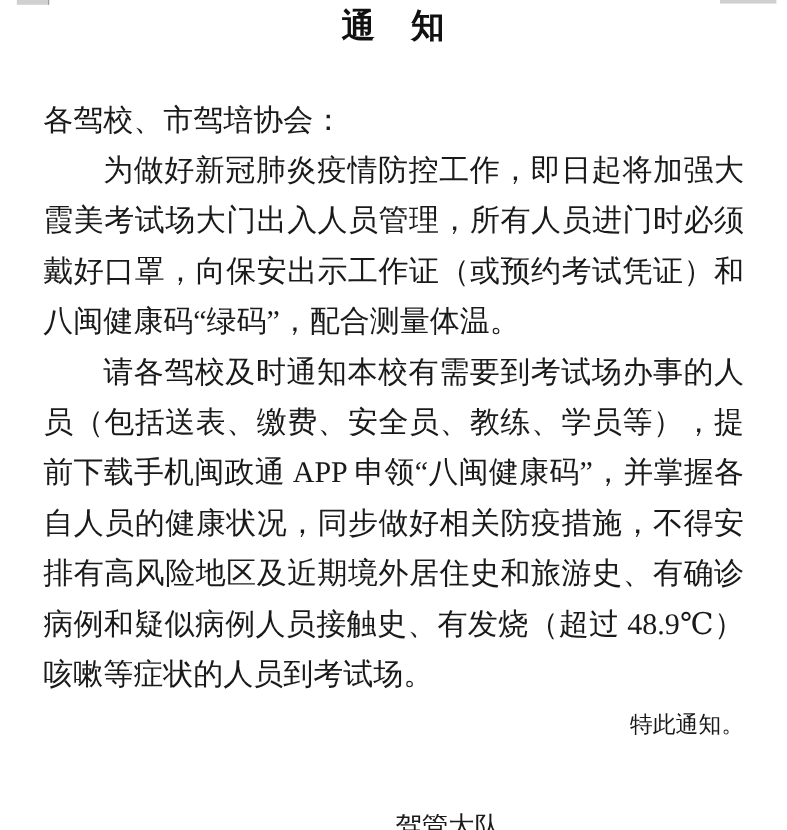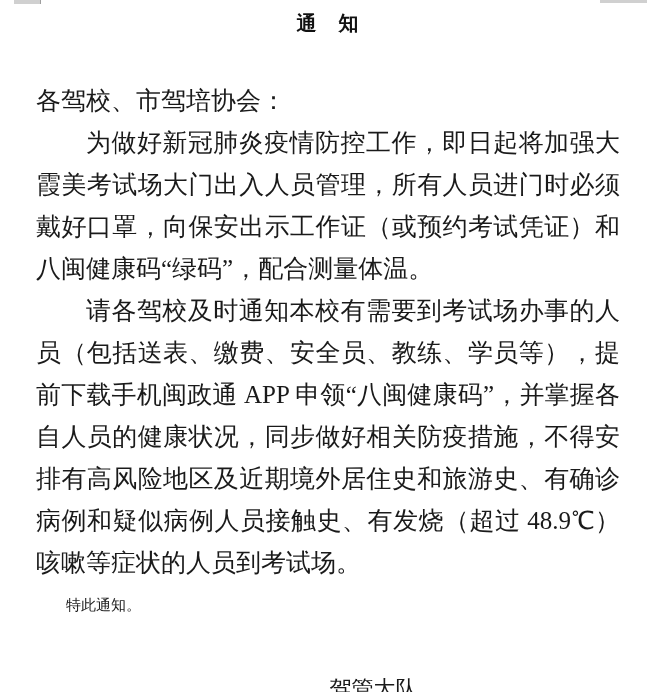--- a/index.html
+++ b/index.html
@@ -26,42 +26,42 @@
   .frag-right { left: 600px; width: 47px; height: 3px; }
 
   .doc {
     position: absolute;
     left: 36px;
     top: 0;
     width: 584px;
   }
   .title {
     margin: 0 0 34px 0;
-    font-size: 20px;
+    font-size: 28px;
     line-height: 46px;
     font-weight: bold;
     text-align: center;
     letter-spacing: 1px;
     color: #111111;
   }
   .salutation, .para {
     margin: 0;
     font-size: 25px;
     line-height: 42px;
     text-align: justify;
     text-justify: inter-ideograph;
   }
   .salutation { text-indent: 0; }
-  .para { text-indent: 2em; font-family: Liberation Serif, serif; }
+  .para { text-indent: 2em; }
   .closing {
     margin: 0;
-    font-size: 15px;
+    font-size: 19px;
     line-height: 42px;
     text-indent: 2em;
-    text-align: left;
+    text-align: right;
   }
   .signature {
     margin-top: 42px;
     margin-left: auto;
     margin-right: 120px;
     width: fit-content;
     text-align: left;
     font-size: 22px;
     line-height: 42px;
     white-space: nowrap;

